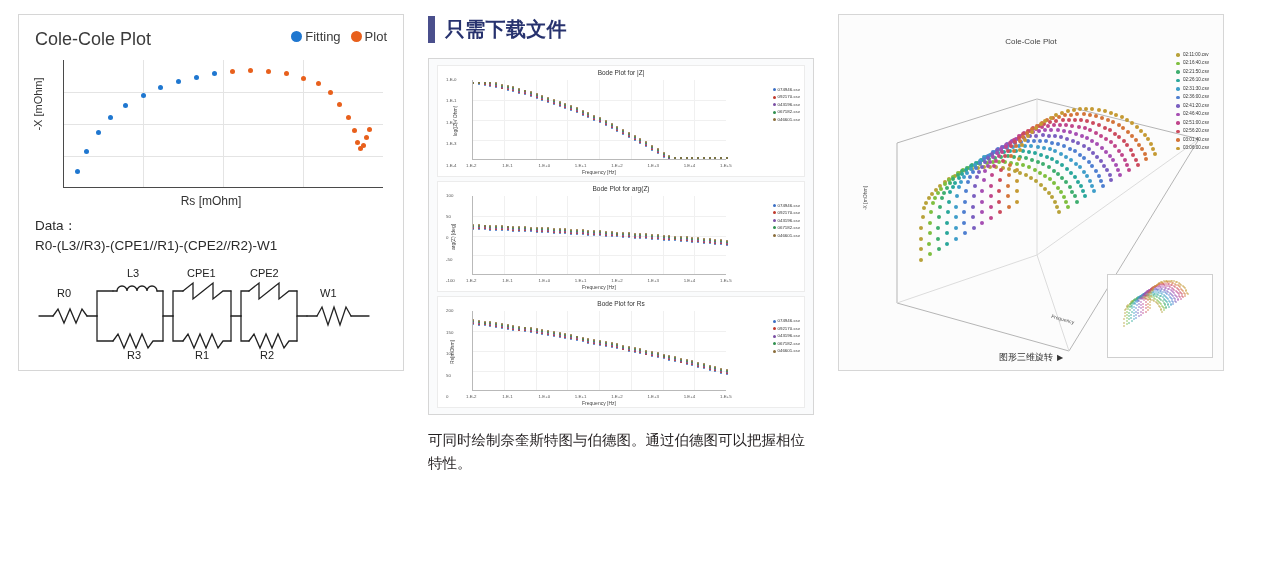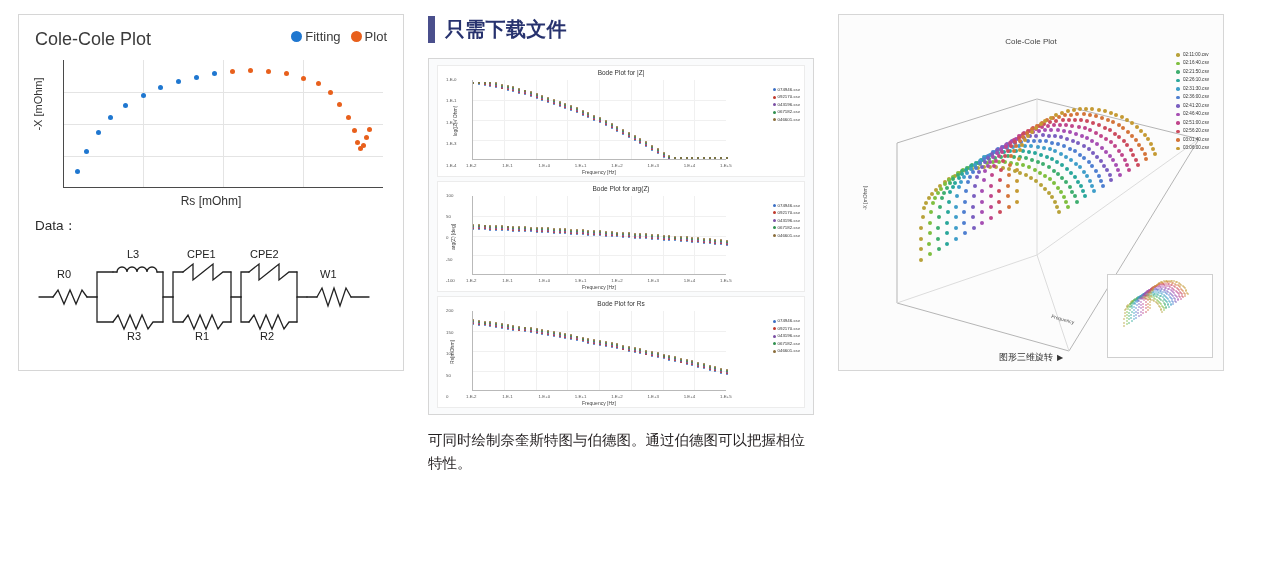--- a/index.html
+++ b/index.html
@@ -269,20 +269,21 @@
               <div class="cc-pt" style="background: rgb(232, 96, 28); left: 323.06px; top: 86.4px;"></div>
               <div class="cc-pt" style="background: rgb(232, 96, 28); left: 326.04px; top: 83.04px;"></div>
               <div class="cc-pt" style="background: rgb(232, 96, 28); left: 329.02px; top: 75.2px;"></div>
               <div class="cc-pt" style="background: rgb(232, 96, 28); left: 332px; top: 67.36px;"></div>
             </div>
           <div class="xlabel">Rs [mOhm]</div>
         </div>
 
         <div class="cc-model">
           <div>Data：</div>
+          <div>R0-(L3//R3)-(CPE1//R1)-(CPE2//R2)-W1</div>
         </div>
 
         <div class="circuit">
           <svg width="342" height="104" viewBox="0 0 342 104">
             <g stroke="#222" stroke-width="1.3" fill="none" stroke-linecap="round">
 
               <text x="22" y="36" font-size="11" stroke="none" fill="#222" font-family="Liberation Sans, sans-serif">R0</text>
               <text x="92" y="16" font-size="11" stroke="none" fill="#222" font-family="Liberation Sans, sans-serif">L3</text>
               <text x="152" y="16" font-size="11" stroke="none" fill="#222" font-family="Liberation Sans, sans-serif">CPE1</text>
               <text x="215" y="16" font-size="11" stroke="none" fill="#222" font-family="Liberation Sans, sans-serif">CPE2</text>

